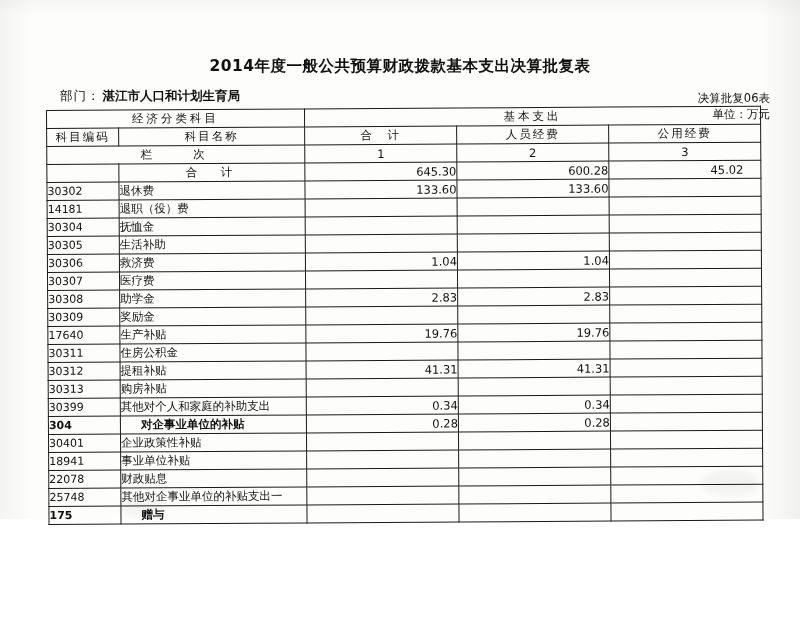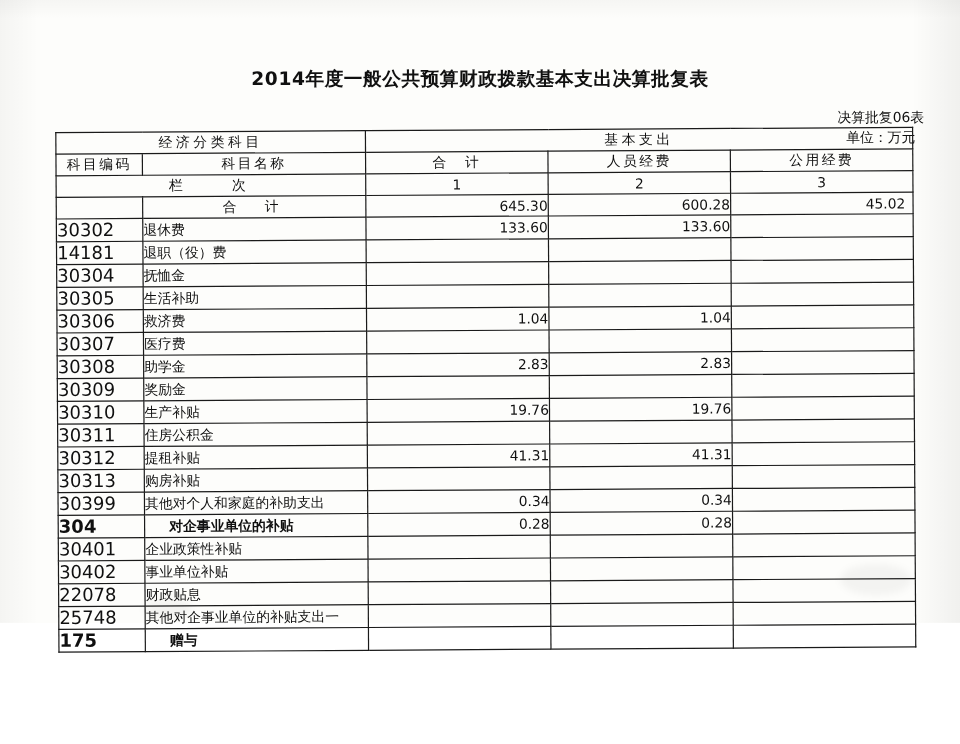--- a/index.html
+++ b/index.html
@@ -48,21 +48,21 @@
     left: 60px;
     top: 88px;
     font-size: 12.5px;
   }
   .dept-line .label { letter-spacing: 1px; }
   .dept-line .value { font-weight: bold; margin-left: 2px; }
   .right-meta {
     position: absolute;
     right: 30px;
     top: 90px;
-    text-align: center;
+    text-align: right;
     font-size: 11.5px;
     line-height: 16px;
   }
   .tbl-wrap {
     position: absolute;
     left: 46px;
     top: 110px;
     width: 714px;
     transform: rotate(-0.35deg);
     transform-origin: left top;
@@ -104,34 +104,34 @@
     text-align: center;
     letter-spacing: 6px;
     height: 18px;
   }
   .hdr-num {
     text-align: center;
     height: 18px;
   }
   .cell-code {
     padding-left: 3px;
-    font-size: 15px;
+    font-size: 11px;
     letter-spacing: 0px;
   }
   .cell-name {
     padding-left: 26px;
     font-size: 11.5px;
   }
   .cell-name.indent-less { padding-left: 20px; }
   .cell-num {
     text-align: right;
     padding-right: 16px;
     font-size: 11.5px;
   }
-  .cell-num.far { padding-right: 6px; text-align: right; }
+  .cell-num.far { padding-right: 17px; text-align: right; }
   .row-total .cell-name {
     text-align: center;
     padding-left: 0;
     letter-spacing: 6px;
   }
   .bold { font-weight: bold; }
   .footer-page {
     position: absolute;
     left: 0;
     top: 525px;
@@ -148,20 +148,23 @@
     filter: blur(3px);
   }
 </style>
 </head>
 <body>
 
 <div class="page">
 
   <div class="doc-title">2014年度一般公共预算财政拨款基本支出决算批复表</div>
 
+  <div class="dept-line">
+    <span class="label">部门：</span><span class="value">湛江市人口和计划生育局</span>
+  </div>
 
   <div class="right-meta">
     <div>决算批复06表</div>
     <div>单位：万元</div>
   </div>
 
   <div class="tbl-wrap">
     <table class="main">
       <colgroup>
         <col class="c-code">
@@ -245,21 +248,21 @@
             <td class="cell-num far"></td>
           </tr>
           <tr>
             <td class="cell-code">30309</td>
             <td class="cell-name">奖励金</td>
             <td class="cell-num"></td>
             <td class="cell-num"></td>
             <td class="cell-num far"></td>
           </tr>
           <tr>
-            <td class="cell-code">30310</td>
+            <td class="cell-code">17640</td>
             <td class="cell-name">生产补贴</td>
             <td class="cell-num">19.76</td>
             <td class="cell-num">19.76</td>
             <td class="cell-num far"></td>
           </tr>
           <tr>
             <td class="cell-code">30311</td>
             <td class="cell-name">住房公积金</td>
             <td class="cell-num"></td>
             <td class="cell-num"></td>
@@ -294,21 +297,21 @@
             <td class="cell-num far"></td>
           </tr>
           <tr>
             <td class="cell-code">30401</td>
             <td class="cell-name">企业政策性补贴</td>
             <td class="cell-num"></td>
             <td class="cell-num"></td>
             <td class="cell-num far"></td>
           </tr>
           <tr>
-            <td class="cell-code">30402</td>
+            <td class="cell-code">18941</td>
             <td class="cell-name">事业单位补贴</td>
             <td class="cell-num"></td>
             <td class="cell-num"></td>
             <td class="cell-num far"></td>
           </tr>
           <tr>
             <td class="cell-code">22078</td>
             <td class="cell-name">财政贴息</td>
             <td class="cell-num"></td>
             <td class="cell-num"></td>

